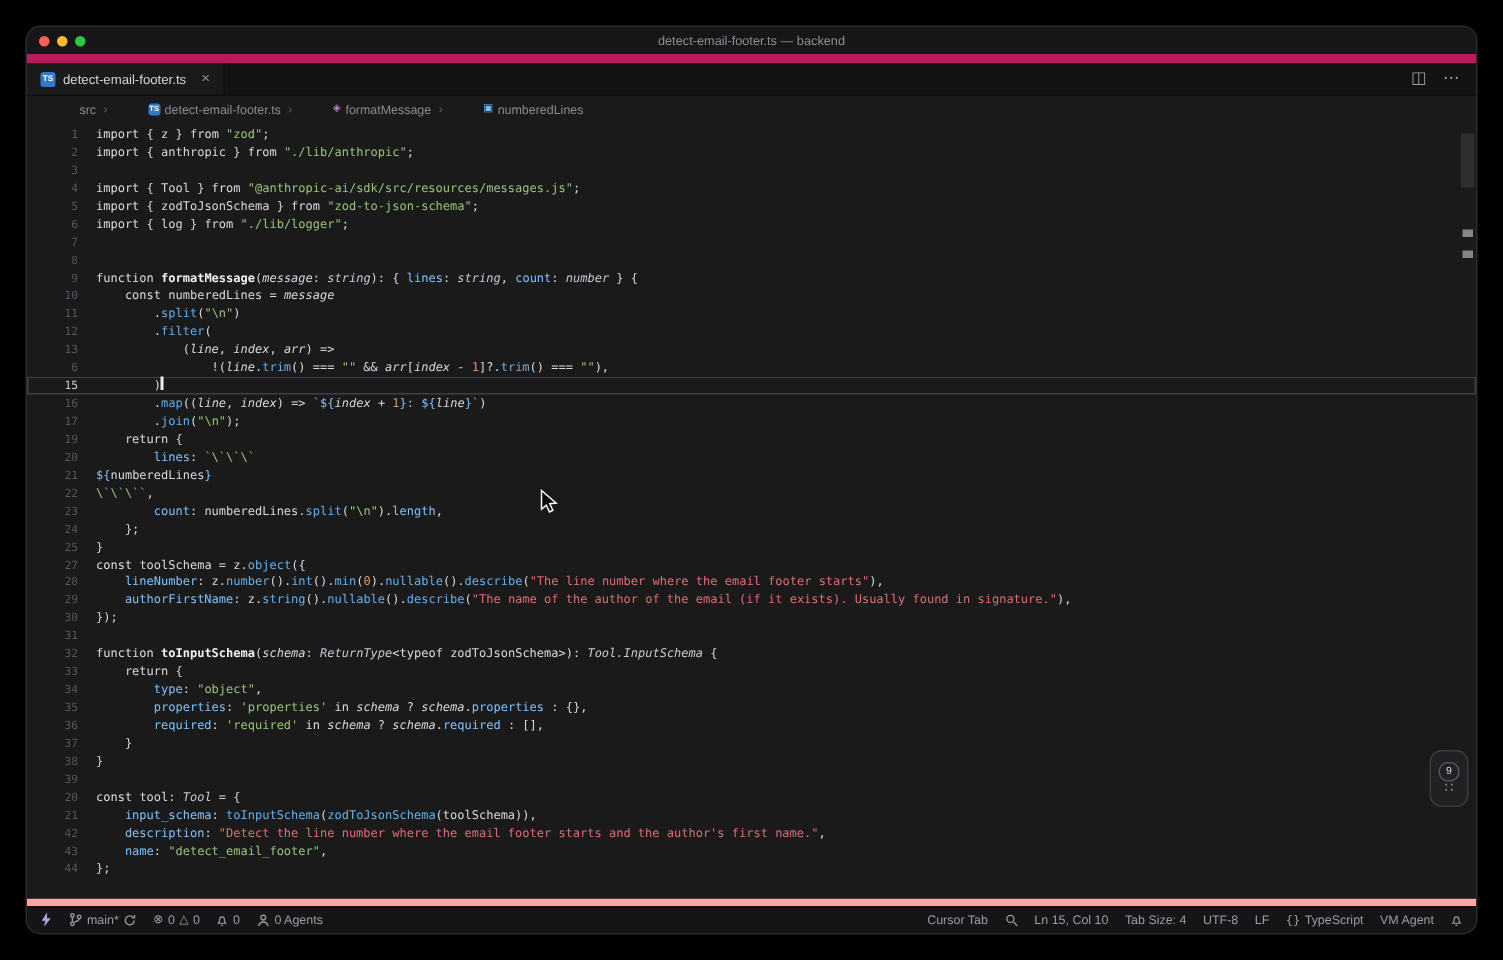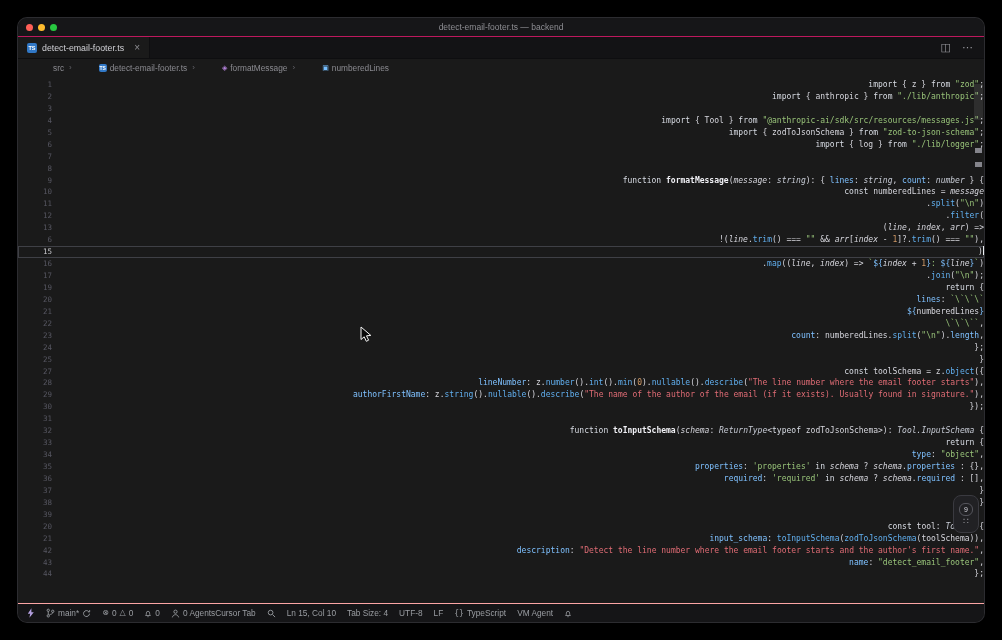--- a/index.html
+++ b/index.html
@@ -3,21 +3,21 @@
 <meta charset="utf-8">
 <style>
   html,body{margin:0;padding:0;background:#000;width:1002px;height:640px;overflow:hidden;position:relative;
     font-family:"Liberation Sans",sans-serif;-webkit-font-smoothing:antialiased;}
 
   .window{position:absolute;left:18px;top:18px;width:966px;height:604px;background:#1a1a1a;
     border-radius:9px;overflow:hidden;display:flex;flex-direction:column;
     box-shadow:0 0 0 1px #2c2c30,0 18px 50px rgba(0,0,0,.65);}
 
   
-  .titlebar{height:18px;flex:0 0 auto;background:#161618;display:flex;align-items:center;justify-content:center;position:relative;border-bottom:1px solid #be185d;}
+  .titlebar{height:18px;flex:0 0 auto;background:#161618;display:flex;align-items:center;justify-content:center;position:relative;border-bottom:6px solid #be185d;}
   .traffic{position:absolute;left:8px;top:0;height:100%;display:flex;align-items:center;gap:5px;}
   .light{width:7px;height:7px;border-radius:50%;}
   .light.red{background:#ff5f57}.light.yellow{background:#febc2e}.light.green{background:#28c840}
   .window-title{font-size:8.5px;color:#8e8e93;}
 
   
   .tabbar{height:21px;flex:0 0 auto;background:#131315;display:flex;align-items:stretch;border-bottom:1px solid #0e0e10;}
   .tab{display:flex;align-items:center;gap:5px;padding:0 9px;background:#1a1a1a;font-size:8.8px;color:#d2d2d7;border-right:1px solid #0e0e10;}
   .ts-badge{width:10px;height:10px;border-radius:2px;background:#3178c6;color:#fff;font-weight:bold;font-size:5.5px;display:flex;align-items:center;justify-content:center;flex:0 0 auto;}
   .ts-badge.small{width:8px;height:8px;font-size:5px;}
@@ -30,21 +30,21 @@
   .crumb{display:flex;align-items:center;gap:3px;margin-left:22px;}
   .crumb-sep{color:#64646a;font-size:8px;}
   .sym{font-size:7px;line-height:1;}
   .sym.method{color:#b180d7;}
   .sym.variable{color:#75beff;}
 
   
   .editor{position:relative;flex:1;overflow:hidden;padding-top:3px;background:#1a1a1a;}
   .code-line{display:flex;height:11.95px;line-height:11.95px;font-family:"DejaVu Sans Mono",monospace;font-size:8px;}
   .ln{flex:0 0 46px;box-sizing:border-box;text-align:right;padding-right:12px;color:#565661;font-size:7.5px;}
-  .lc{white-space:pre;flex:1;color:#d6d6dd;text-align:right;}
+  .lc{white-space:pre;flex:1;color:#d6d6dd;}
   .code-line.active{box-shadow:inset 0 0 0 1px #3f4046;}
   .code-line.active .ln{color:#c9c9ce;}
   .caret{display:inline-block;width:1.2px;height:9px;background:#eceff2;vertical-align:-1px;}
 
   .tok-p{color:#d6d6dd}
   .tok-kw{color:#d8dce4}
   .tok-f{color:#f0f0f5;font-weight:bold}
   .tok-c{color:#61afef}
   .tok-b{color:#7fc1ff}
   .tok-s{color:#98c379}
@@ -57,21 +57,21 @@
   .ov-thumb{position:absolute;right:1px;top:8px;width:9px;height:36px;background:rgba(255,255,255,.09);}
   .ov-mark{position:absolute;right:2px;width:7px;height:5px;background:#85858c;}
 
   
   .float-widget{position:absolute;right:5px;top:419px;width:24px;height:36px;background:#212124;border:1px solid #3a3a40;border-radius:8px;
     display:flex;flex-direction:column;align-items:center;justify-content:center;gap:1px;z-index:5;}
   .fw-badge{min-width:12px;height:11px;border-radius:6px;border:1px solid #55555c;color:#d6d6dd;font-size:7px;display:flex;align-items:center;justify-content:center;}
   .fw-grid{color:#9a9aa0;font-size:9px;line-height:1;font-family:"DejaVu Sans",sans-serif;}
 
   
-  .statusbar{height:18px;flex:0 0 auto;background:#151517;border-top:1px solid #fca5a5;display:flex;align-items:center;
+  .statusbar{height:18px;flex:0 0 auto;background:#151517;border-top:5px solid #fca5a5;display:flex;align-items:center;justify-content:space-between;
     font-size:8.3px;color:#9a9da2;padding:0 9px;}
   .sb-group{display:flex;align-items:center;gap:11px;}
   .sb-item{display:flex;align-items:center;gap:3px;white-space:nowrap;}
   .sb-item svg{display:block;}
   .glyph{font-family:"DejaVu Sans",sans-serif;font-size:8px;line-height:1;}
   .braces{font-family:"DejaVu Sans Mono",monospace;font-size:8px;}
 
   
   .mouse{position:absolute;left:360px;top:326px;z-index:50;pointer-events:none;}
 </style>

